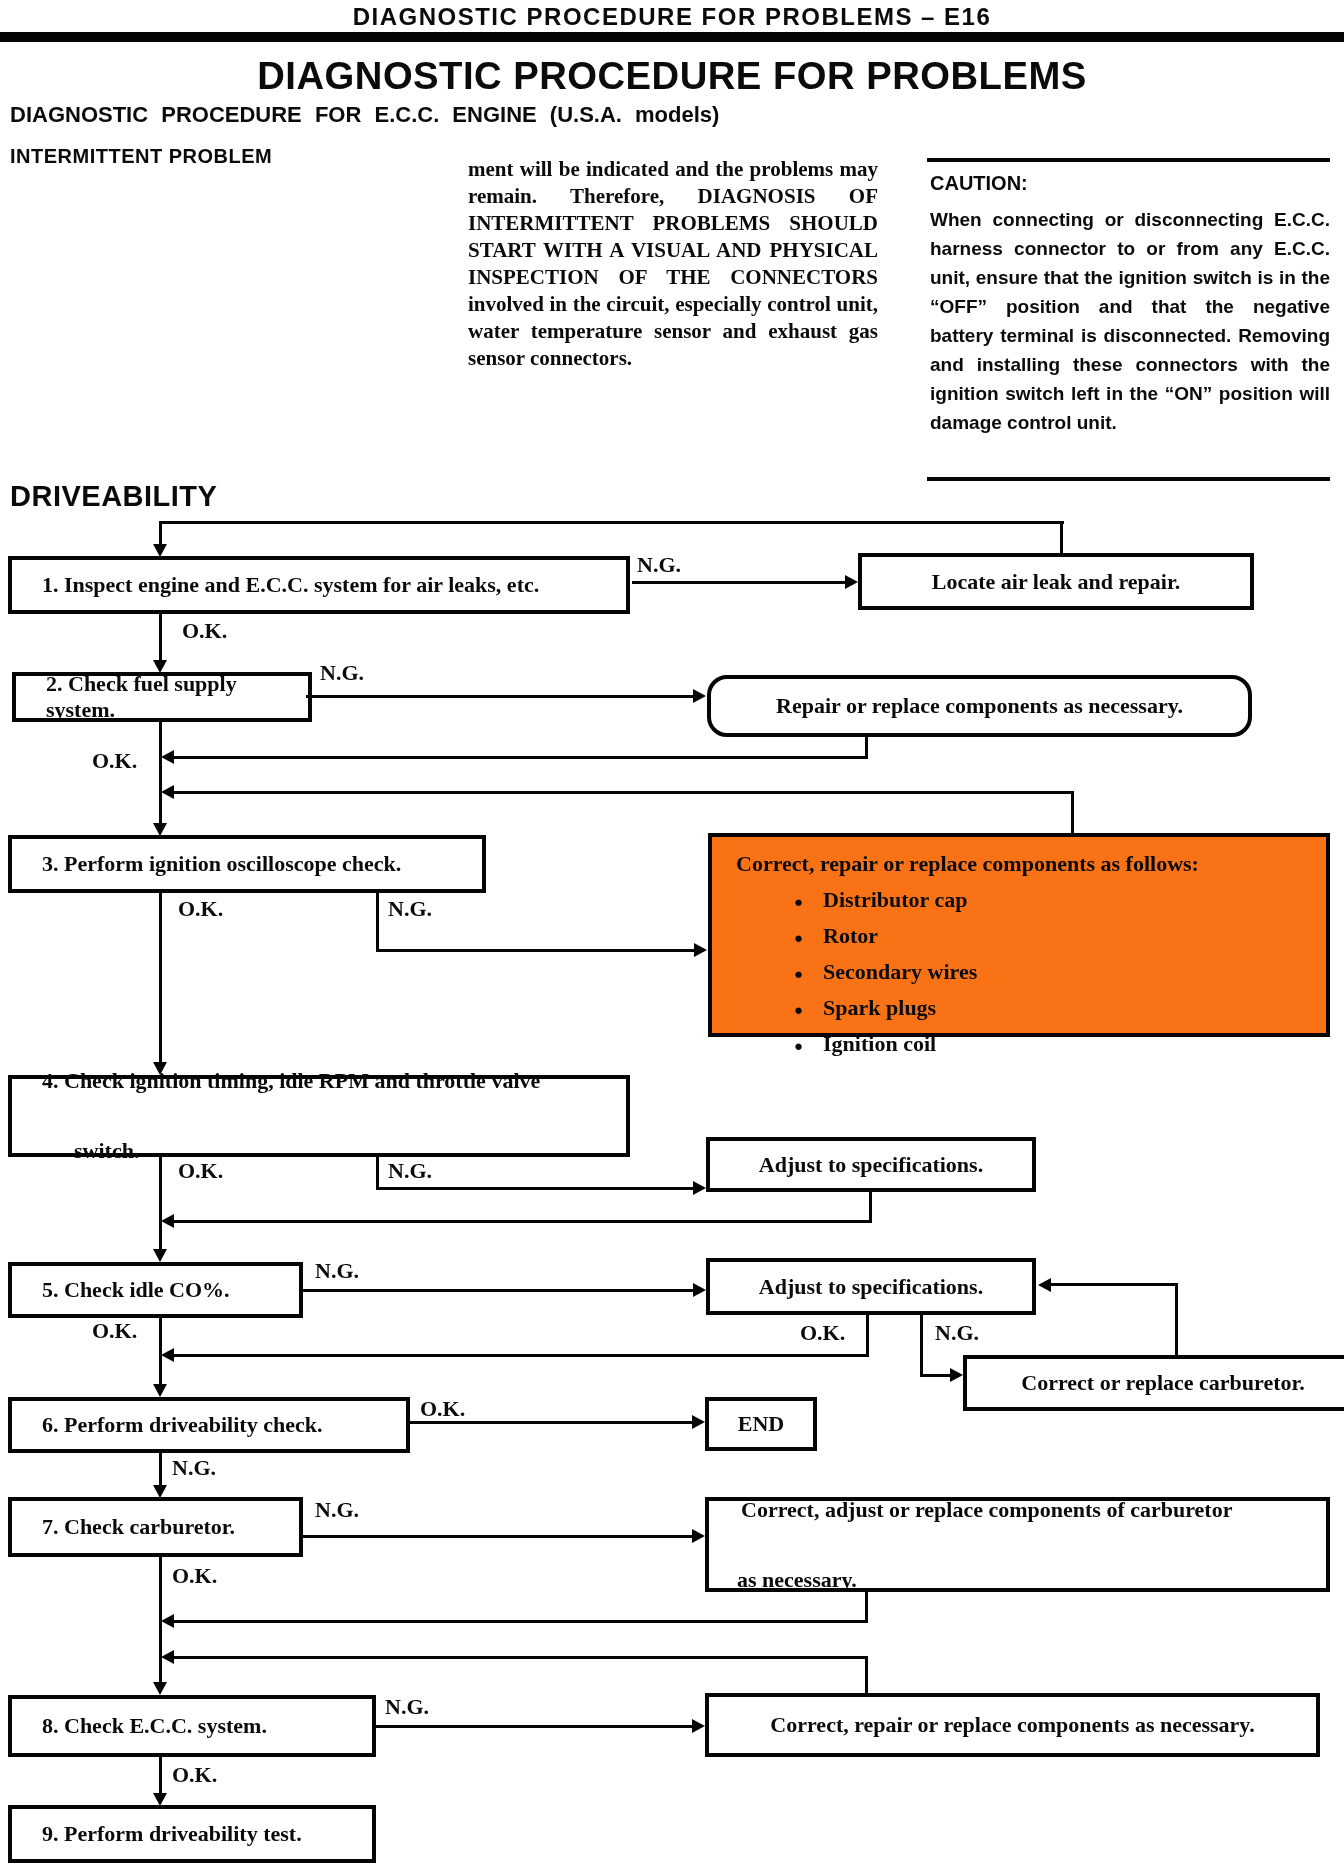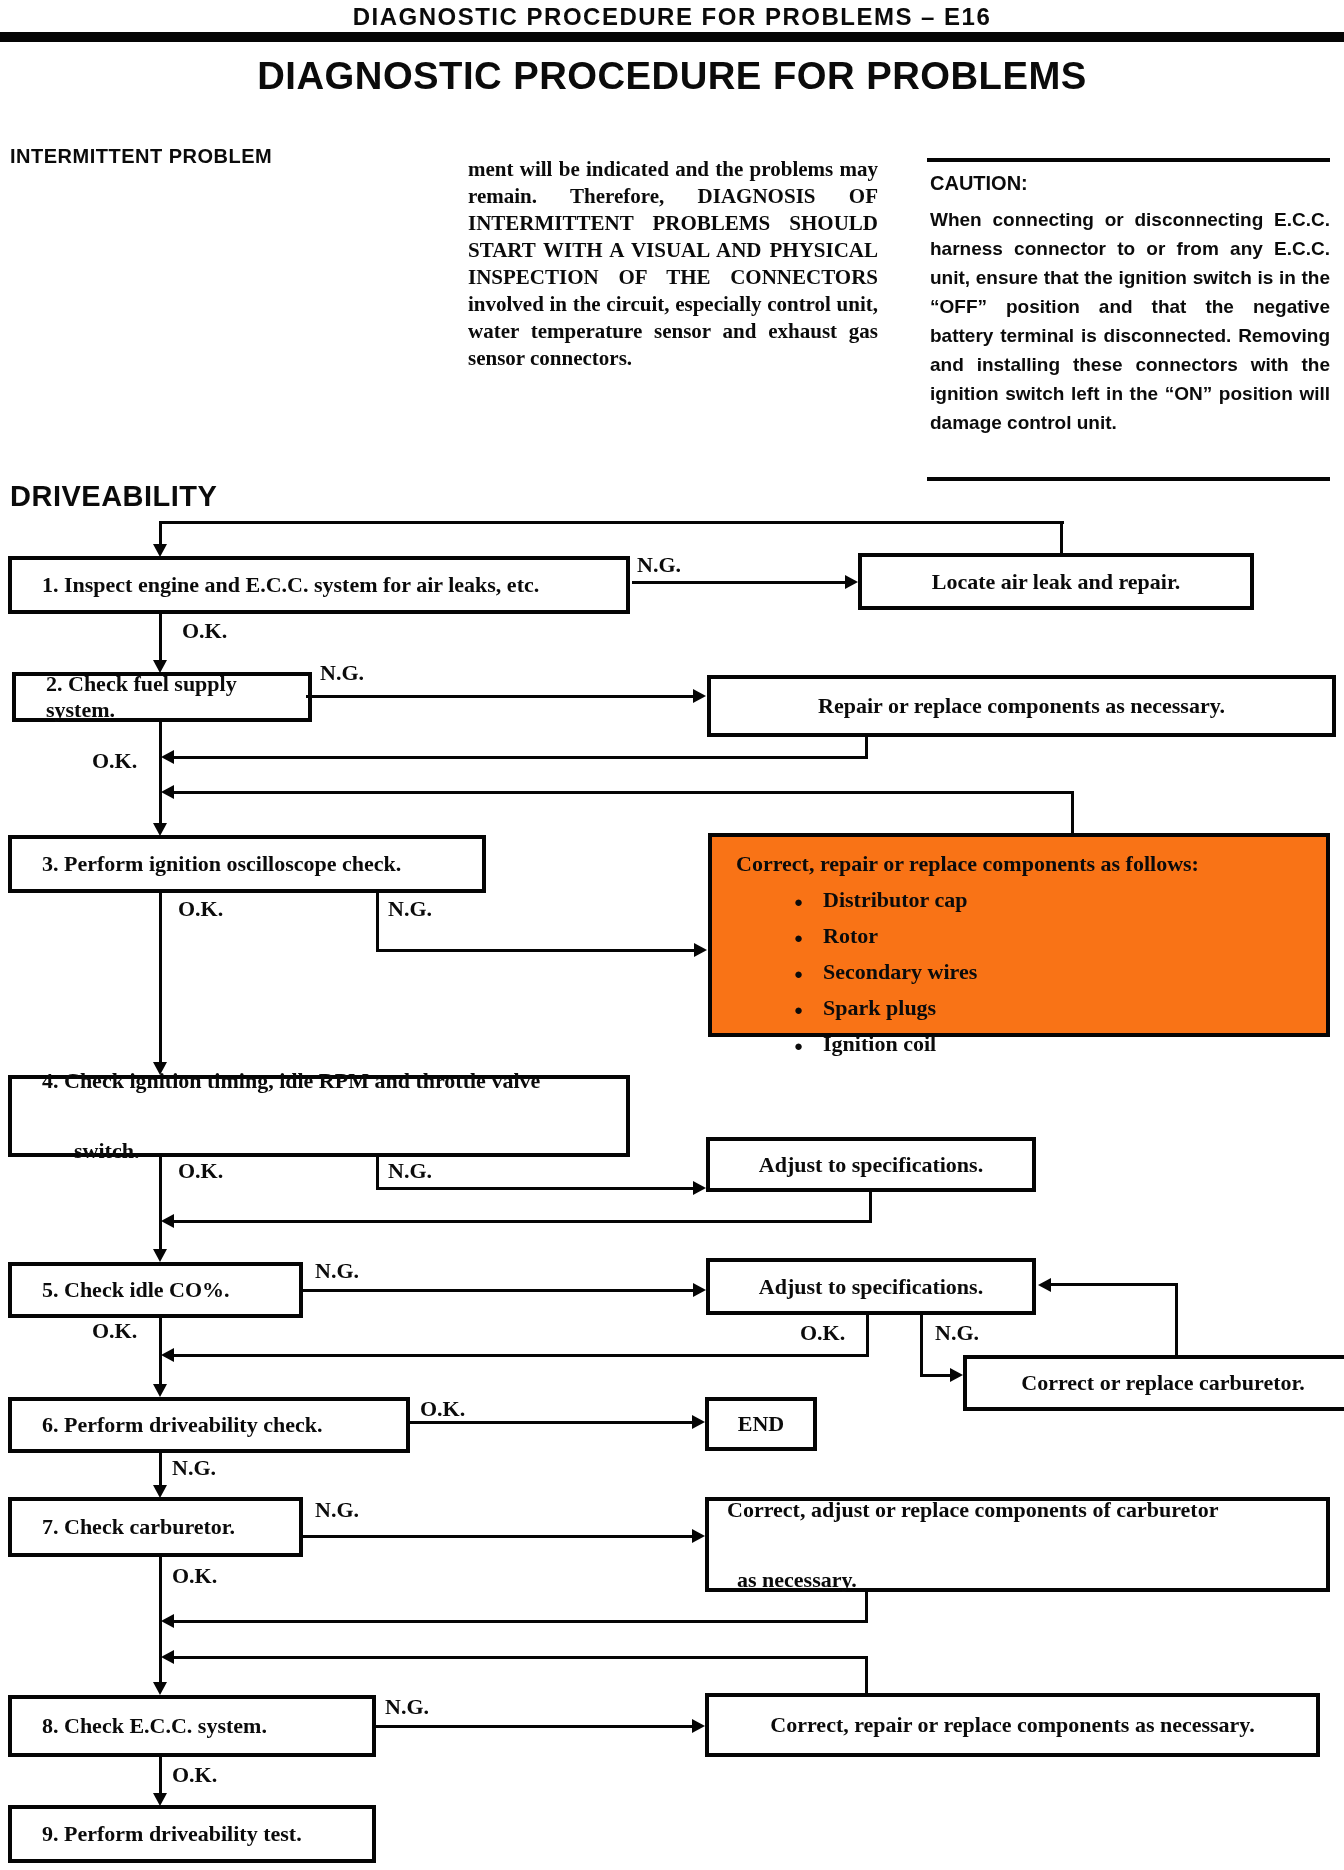--- a/index.html
+++ b/index.html
@@ -50,20 +50,21 @@
   .bullet-item .dot{font-size:15px;margin-right:20px;}
 </style>
 </head>
 <body>
 
 <div class="page">
 
   <div class="abs sans running-title">DIAGNOSTIC PROCEDURE FOR PROBLEMS – E16</div>
   <div class="abs header-bar"></div>
   <div class="abs sans page-title">DIAGNOSTIC PROCEDURE FOR PROBLEMS</div>
+  <div class="abs sans page-subtitle">DIAGNOSTIC PROCEDURE FOR E.C.C. ENGINE (U.S.A. models)</div>
 
   <div class="abs sans col-heading left-col-heading">INTERMITTENT PROBLEM</div>
   <div class="abs body-par mid-col-par">ment will be indicated and the problems may remain. Therefore, DIAGNOSIS OF INTERMITTENT PROBLEMS SHOULD START WITH A VISUAL AND PHYSICAL INSPECTION OF THE CONNECTORS involved in the circuit, especially control unit, water temperature sensor and exhaust gas sensor connectors.</div>
 
   <div class="abs caution-rule-top"></div>
   <div class="abs sans caution-heading">CAUTION:</div>
   <div class="abs sans caution-par">When connecting or disconnecting E.C.C. harness connector to or from any E.C.C. unit, ensure that the ignition switch is in the “OFF” position and that the negative battery terminal is disconnected. Removing and installing these connectors with the ignition switch left in the “ON” position will damage control unit.</div>
   <div class="abs caution-rule-bottom"></div>
 
   <div class="abs sans section-heading">DRIVEABILITY</div>
@@ -88,21 +89,21 @@
     <div class="label" style="left:182px;top:618px;">O.K.</div>
     <div class="vline" style="left:159px;top:614px;width:3px;height:48px;"></div>
     <div class="ah ah-down" style="left:153px;top:660px;"></div>
 
     <div class="fbox left" style="left:12px;top:672px;width:300px;height:50px;">
         <span>2. Check fuel supply system.</span>
       </div>
     <div class="label" style="left:320px;top:660px;">N.G.</div>
     <div class="hline" style="left:306px;top:695px;width:388px;height:3px;"></div>
     <div class="ah ah-right" style="left:693px;top:689px;"></div>
-    <div class="fbox center" style="left:707px;top:675px;width:629px;height:62px;">
+    <div class="fbox center" style="left:707px;top:675px;width:545px;height:62px;border-radius:20px;">
         <span>Repair or replace components as necessary.</span>
       </div>
 
     <div class="label" style="left:92px;top:748px;">O.K.</div>
     <div class="vline" style="left:159px;top:722px;width:3px;height:103px;"></div>
 
     <div class="vline" style="left:865px;top:737px;width:3px;height:22px;"></div>
     <div class="hline" style="left:174px;top:756px;width:694px;height:3px;"></div>
     <div class="ah ah-left" style="left:161px;top:750px;"></div>
 
@@ -210,21 +211,21 @@
     <div class="vline" style="left:159px;top:1453px;width:3px;height:34px;"></div>
     <div class="ah ah-down" style="left:153px;top:1485px;"></div>
 
     <div class="fbox left" style="left:8px;top:1497px;width:295px;height:60px;">
         <span>7. Check carburetor.</span>
       </div>
     <div class="label" style="left:315px;top:1497px;">N.G.</div>
     <div class="hline" style="left:303px;top:1535px;width:391px;height:3px;"></div>
     <div class="ah ah-right" style="left:692px;top:1529px;"></div>
     <div class="fbox multi" style="left:705px;top:1497px;width:625px;height:95px;">
-      <span style="padding-left:18px;">Correct, adjust or replace components of carburetor</span>
+      <span style="padding-left:32px;">Correct, adjust or replace components of carburetor</span>
       <span style="padding-left:28px;">as necessary.</span>
     </div>
     <div class="label" style="left:172px;top:1563px;">O.K.</div>
     <div class="vline" style="left:159px;top:1557px;width:3px;height:126px;"></div>
     <div class="ah ah-down" style="left:153px;top:1682px;"></div>
 
     <div class="vline" style="left:865px;top:1592px;width:3px;height:31px;"></div>
     <div class="hline" style="left:174px;top:1620px;width:694px;height:3px;"></div>
     <div class="ah ah-left" style="left:161px;top:1614px;"></div>
 

